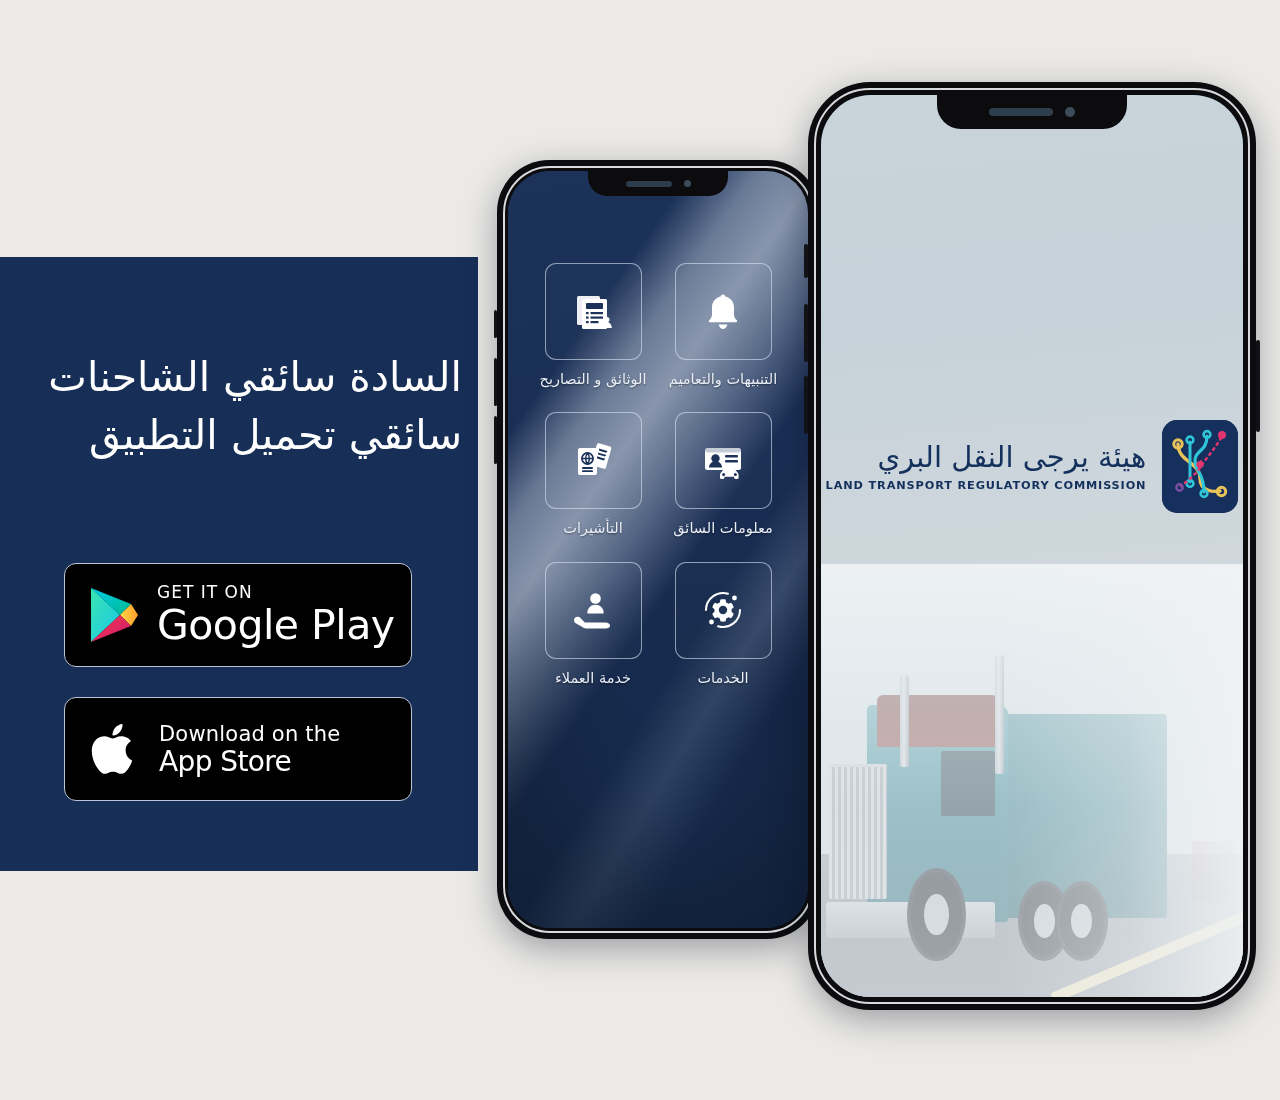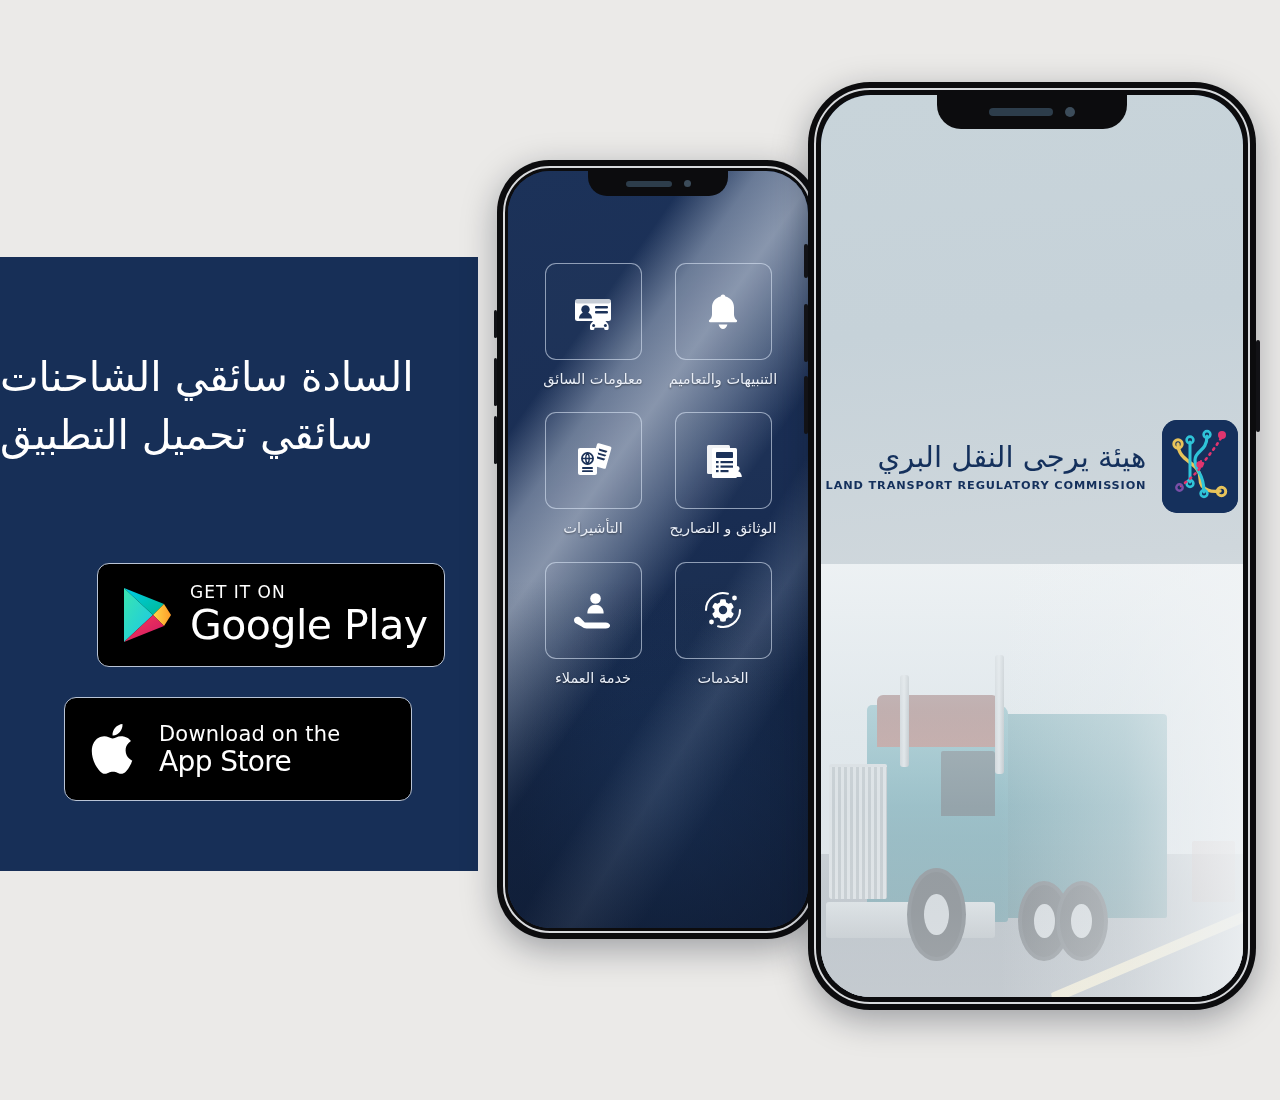--- a/index.html
+++ b/index.html
@@ -34,21 +34,21 @@
   }
 
   
   .headline {
     position: absolute;
     left: 0;
     top: 348px;
     width: 470px;
     z-index: 6;
     direction: rtl;
-    text-align: left;
+    text-align: right;
     padding-right: 8px;
     box-sizing: border-box;
   }
   .headline-line {
     color: #ffffff;
     font-size: 41px;
     line-height: 1.42;
     font-weight: 400;
     letter-spacing: 0px;
     white-space: nowrap;
@@ -69,21 +69,20 @@
     border: 1.6px solid #b9c4d6;
     border-radius: 12px;
     display: flex;
     align-items: center;
     cursor: pointer;
   }
   .badge-gp {
     width: 348px;
     height: 104px;
     padding-left: 22px;
-    margin-left: 33px;
   }
   .badge-as {
     width: 348px;
     height: 104px;
     margin-top: 30px;
     padding-left: 24px;
   }
   .badge-icon {
     flex: 0 0 auto;
     display: flex;
@@ -591,51 +590,51 @@
               <path fill="#ffffff" d="M24 6.5c-1.2 0-2.2.9-2.4 2.05-5 1.1-8.6 5.5-8.6 10.75v7.3c0 2.2-1 4.2-2.7 5.5-.9.7-.4 2.15.75 2.15h25.9c1.15 0 1.65-1.45.75-2.15-1.7-1.3-2.7-3.3-2.7-5.5v-7.3c0-5.25-3.6-9.65-8.6-10.75C26.2 7.4 25.2 6.5 24 6.5z"></path>
               <path fill="#ffffff" d="M19.6 36.4c.5 2.7 2.6 4.6 4.4 4.6s3.9-1.9 4.4-4.6h-8.8z"></path>
             </svg>
           </div>
           <div class="tile-label">التنبيهات والتعاميم</div>
         </div>
 
         <div class="app-tile">
           <div class="tile-box">
             <svg width="48" height="48" viewBox="0 0 48 48" aria-hidden="true">
-              <rect x="6" y="11" width="36" height="22" rx="2.5" fill="#ffffff"></rect>
-              <rect x="6" y="11" width="36" height="4.5" rx="2.5" fill="#1c3259" opacity="0.25"></rect>
-              <circle cx="16.5" cy="21.5" r="4.2" fill="#1c3259"></circle>
-              <path fill="#1c3259" d="M10 30.5c0-3.4 2.9-6.2 6.5-6.2s6.5 2.8 6.5 6.2H10z"></path>
-              <rect x="26" y="18" width="13" height="2.6" rx="1.1" fill="#1c3259"></rect>
-              <rect x="26" y="23" width="13" height="2.6" rx="1.1" fill="#1c3259"></rect>
-              <path fill="#ffffff" d="M21 38.5c0-1.2.4-2.4 1.2-3.2l2.2-2.6c.6-.7 1.5-1.1 2.4-1.1h7c.9 0 1.8.4 2.4 1.1l2.2 2.6c.8.8 1.2 2 1.2 3.2v2.2c0 .7-.5 1.2-1.2 1.2h-2c-.7 0-1.2-.5-1.2-1.2v-1H25.4v1c0 .7-.5 1.2-1.2 1.2h-2c-.7 0-1.2-.5-1.2-1.2v-2.2z"></path>
-              <circle cx="24.6" cy="37.6" r="1.5" fill="#1c3259"></circle>
-              <circle cx="36.4" cy="37.6" r="1.5" fill="#1c3259"></circle>
-            </svg>
-          </div>
-          <div class="tile-label">معلومات السائق</div>
-        </div>
-
-        <div class="app-tile">
-          <div class="tile-box">
-            <svg width="48" height="48" viewBox="0 0 48 48" aria-hidden="true">
               <rect x="8" y="8" width="23" height="29" rx="1.5" fill="#ffffff" opacity="0.92"></rect>
               <rect x="13" y="11" width="25" height="30" rx="1.5" fill="#ffffff"></rect>
               <rect x="17" y="15" width="17" height="6" rx="0.8" fill="#1c3259"></rect>
               <rect x="17" y="24" width="2.6" height="2.2" fill="#1c3259"></rect>
               <rect x="21.5" y="24" width="12.5" height="2.2" fill="#1c3259"></rect>
               <rect x="17" y="28.5" width="2.6" height="2.2" fill="#1c3259"></rect>
               <rect x="21.5" y="28.5" width="12.5" height="2.2" fill="#1c3259"></rect>
               <rect x="17" y="33" width="2.6" height="2.2" fill="#1c3259"></rect>
               <rect x="21.5" y="33" width="8" height="2.2" fill="#1c3259"></rect>
               <path fill="#ffffff" d="M33 40c0-3.3 2.2-6 4.9-6S42.8 36.7 42.8 40H33z"></path>
               <circle cx="37.9" cy="31.5" r="2.6" fill="#ffffff"></circle>
             </svg>
           </div>
           <div class="tile-label">الوثائق و التصاريح</div>
+        </div>
+
+        <div class="app-tile">
+          <div class="tile-box">
+            <svg width="48" height="48" viewBox="0 0 48 48" aria-hidden="true">
+              <rect x="6" y="11" width="36" height="22" rx="2.5" fill="#ffffff"></rect>
+              <rect x="6" y="11" width="36" height="4.5" rx="2.5" fill="#1c3259" opacity="0.25"></rect>
+              <circle cx="16.5" cy="21.5" r="4.2" fill="#1c3259"></circle>
+              <path fill="#1c3259" d="M10 30.5c0-3.4 2.9-6.2 6.5-6.2s6.5 2.8 6.5 6.2H10z"></path>
+              <rect x="26" y="18" width="13" height="2.6" rx="1.1" fill="#1c3259"></rect>
+              <rect x="26" y="23" width="13" height="2.6" rx="1.1" fill="#1c3259"></rect>
+              <path fill="#ffffff" d="M21 38.5c0-1.2.4-2.4 1.2-3.2l2.2-2.6c.6-.7 1.5-1.1 2.4-1.1h7c.9 0 1.8.4 2.4 1.1l2.2 2.6c.8.8 1.2 2 1.2 3.2v2.2c0 .7-.5 1.2-1.2 1.2h-2c-.7 0-1.2-.5-1.2-1.2v-1H25.4v1c0 .7-.5 1.2-1.2 1.2h-2c-.7 0-1.2-.5-1.2-1.2v-2.2z"></path>
+              <circle cx="24.6" cy="37.6" r="1.5" fill="#1c3259"></circle>
+              <circle cx="36.4" cy="37.6" r="1.5" fill="#1c3259"></circle>
+            </svg>
+          </div>
+          <div class="tile-label">معلومات السائق</div>
         </div>
 
 
         <div class="app-tile">
           <div class="tile-box">
             <svg width="48" height="48" viewBox="0 0 48 48" aria-hidden="true">
               <g transform="rotate(16 30 22)">
                 <rect x="24" y="7" width="15" height="23" rx="1.6" fill="#ffffff"></rect>
                 <path fill="#1c3259" d="M27 12h9l-1 2h-7zM27 16h9l-1 2h-7zM27 20h9l-1 2h-7z"></path>
               </g>

